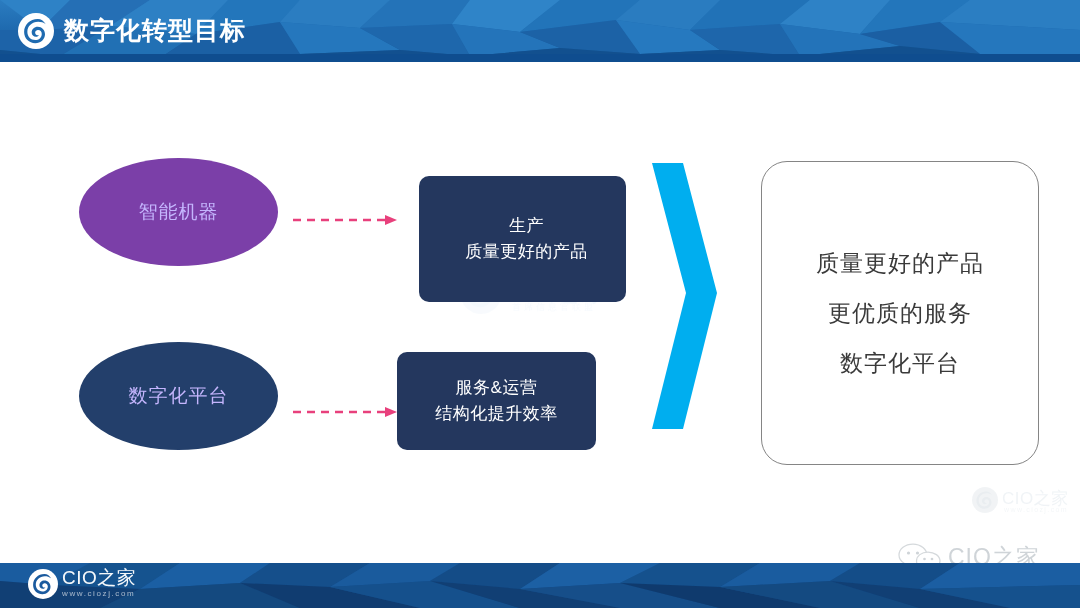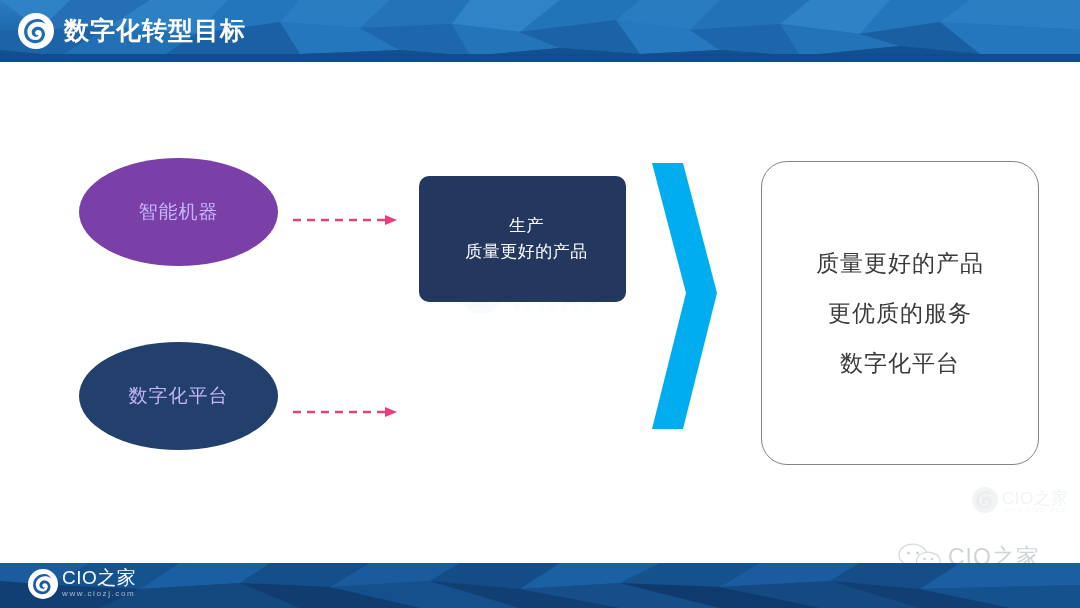--- a/index.html
+++ b/index.html
@@ -355,20 +355,24 @@
   <svg id="arrow-platform-to-service" class="arrow" viewBox="0 0 108 12">
     <line x1="0" y1="6" x2="92" y2="6" stroke="#e8407c" stroke-width="2.6" stroke-dasharray="8,6"></line>
     <polygon points="92,1 104,6 92,11" fill="#e8407c"></polygon>
   </svg>
 
   <div id="node-production" class="process-box">
     <div>生产</div>
     <div>质量更好的产品</div>
   </div>
 
+  <div id="node-service-ops" class="process-box">
+    <div>服务&amp;运营</div>
+    <div>结构化提升效率</div>
+  </div>
 
   <svg id="chevron-arrow" viewBox="0 0 80 272" preserveAspectRatio="none">
     <polygon points="7,3 38,3 72,133 38,269 7,269 41,133" fill="#00aeef"></polygon>
   </svg>
 
   <div id="outcome-box">
     <div class="outcome-line">质量更好的产品</div>
     <div class="outcome-line">更优质的服务</div>
     <div class="outcome-line">数字化平台</div>
   </div>

